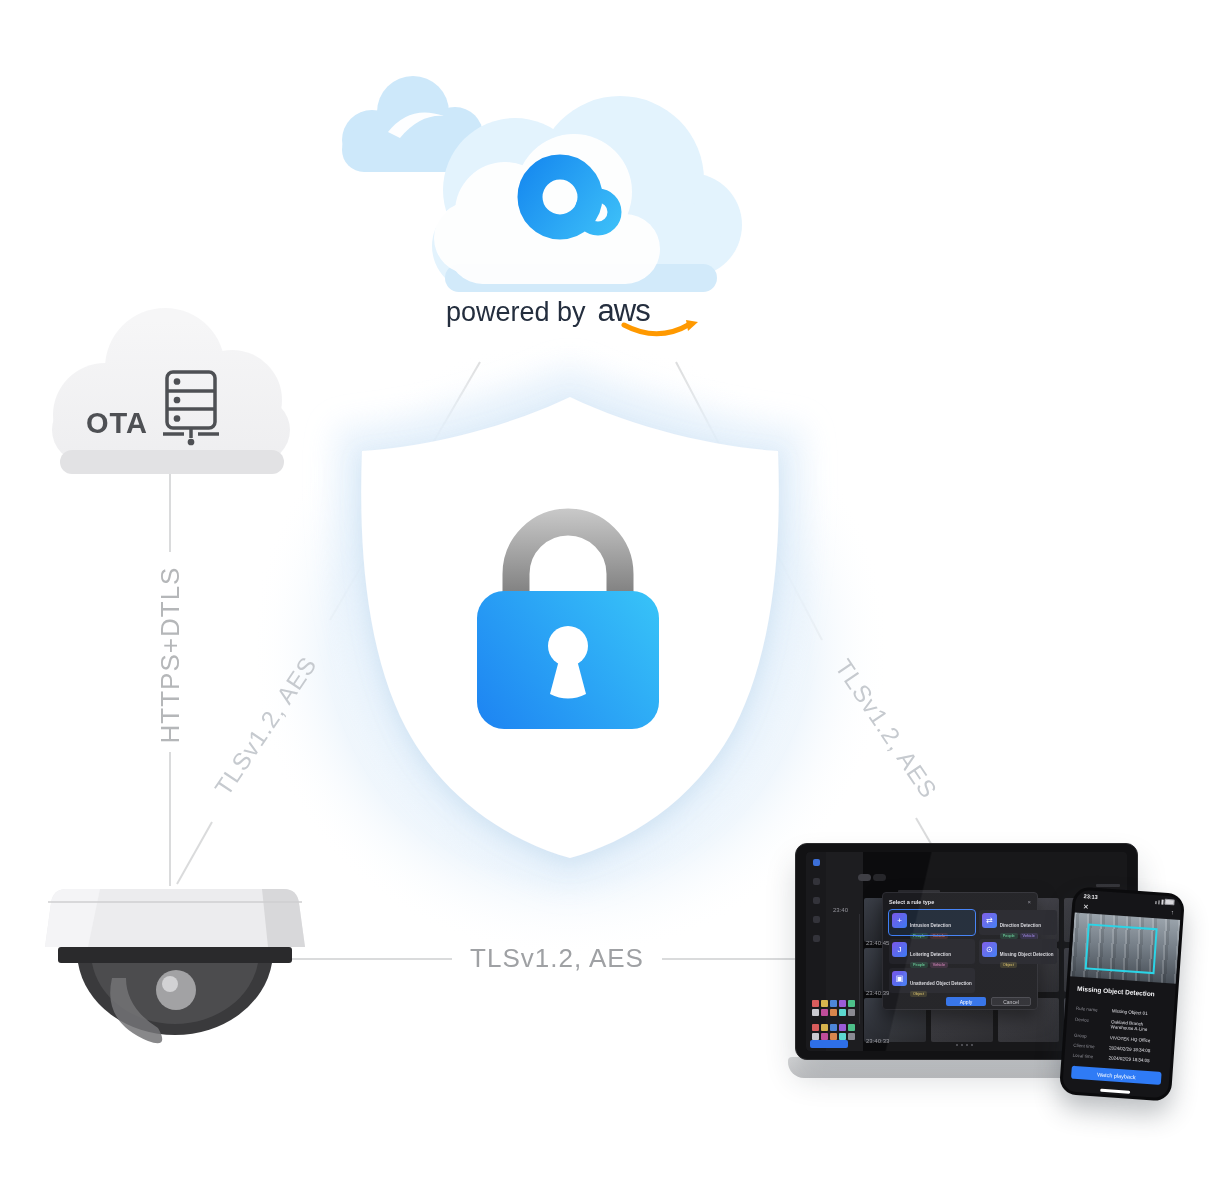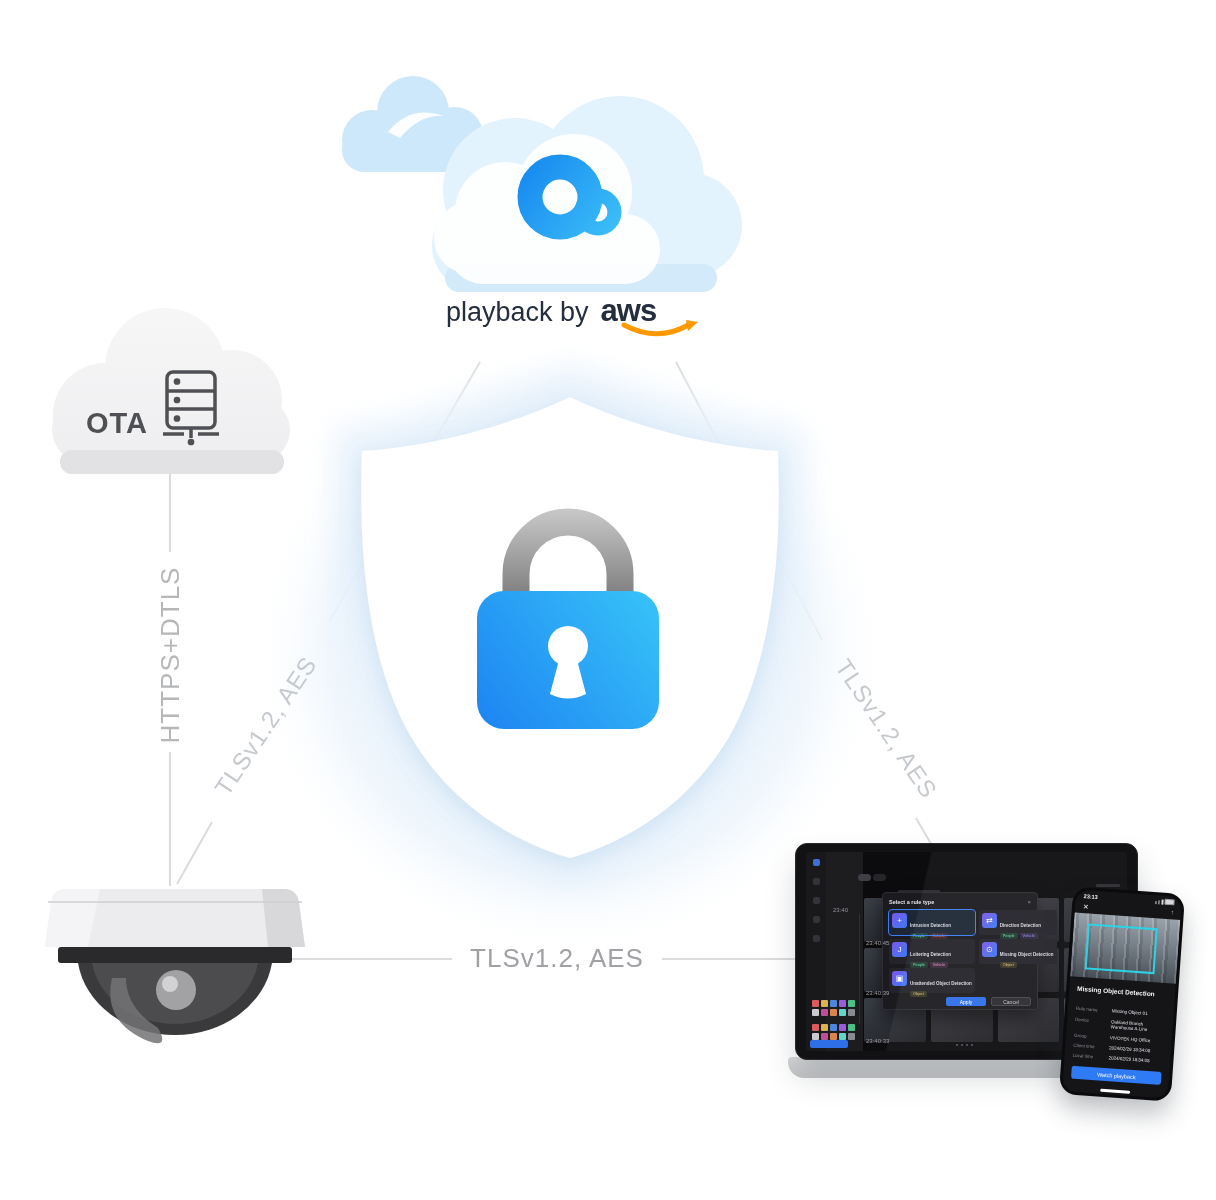--- a/index.html
+++ b/index.html
@@ -15,21 +15,21 @@
   .lbl-diag-left{left:266px;top:726px;transform:translate(-50%,-50%) rotate(-56deg);
                  font-size:24px;color:#c6cacf;letter-spacing:1px;}
   .lbl-diag-right{left:886px;top:729px;transform:translate(-50%,-50%) rotate(56deg);
                   font-size:24px;color:#c6cacf;letter-spacing:1px;}
   .lbl-bottom{left:557px;top:958px;transform:translate(-50%,-50%);
               font-size:26px;color:#9fa1a4;letter-spacing:1px;}
 
   
   .powered{left:446px;top:293px;display:flex;align-items:baseline;gap:12px;}
   .powered .pb{font-size:27px;color:#242e3e;}
-  .powered .aws{font-size:31px;font-weight:bold;color:#242e3e;letter-spacing:-1px;position:relative;}
+  .powered .aws{font-size:31px;font-weight:normal;color:#242e3e;letter-spacing:-1px;position:relative;}
   .aws-smile{position:absolute;left:620px;top:319px;}
 
   
   .ota-label{left:86px;top:407px;font-size:29px;font-weight:bold;color:#4e5054;letter-spacing:1px;}
 
   
   .laptop{left:795px;top:843px;width:341px;height:215px;background:#121214;
           border-radius:12px;border:1px solid #2a2a2c;z-index:5;
           box-shadow:0 18px 30px rgba(40,50,60,.18);}
   .laptop-base{left:788px;top:1057px;width:360px;height:21px;z-index:4;
@@ -232,21 +232,21 @@
       <circle cx="170" cy="984" r="8" fill="#d2d2d4"></circle>
     </g>
   </svg>
 
   <div class="conn-label lbl-vertical">HTTPS+DTLS</div>
   <div class="conn-label lbl-diag-left">TLSv1.2, AES</div>
   <div class="conn-label lbl-diag-right">TLSv1.2, AES</div>
   <div class="conn-label lbl-bottom">TLSv1.2, AES</div>
 
   <div class="abs powered">
-    <span class="pb">playback by</span>
+    <span class="pb">powered by</span>
     <span class="aws">aws</span>
   </div>
   <svg class="abs aws-smile" width="84" height="24" viewBox="0 0 84 24">
     <path d="M4 6 Q38 24 70 5" fill="none" stroke="#ff9900" stroke-width="5" stroke-linecap="round"></path>
     <path d="M66 1 L78 3 L68 12 Z" fill="#ff9900"></path>
   </svg>
 
   <div class="abs ota-label">OTA</div>
 
   <div class="abs laptop-base"></div>

